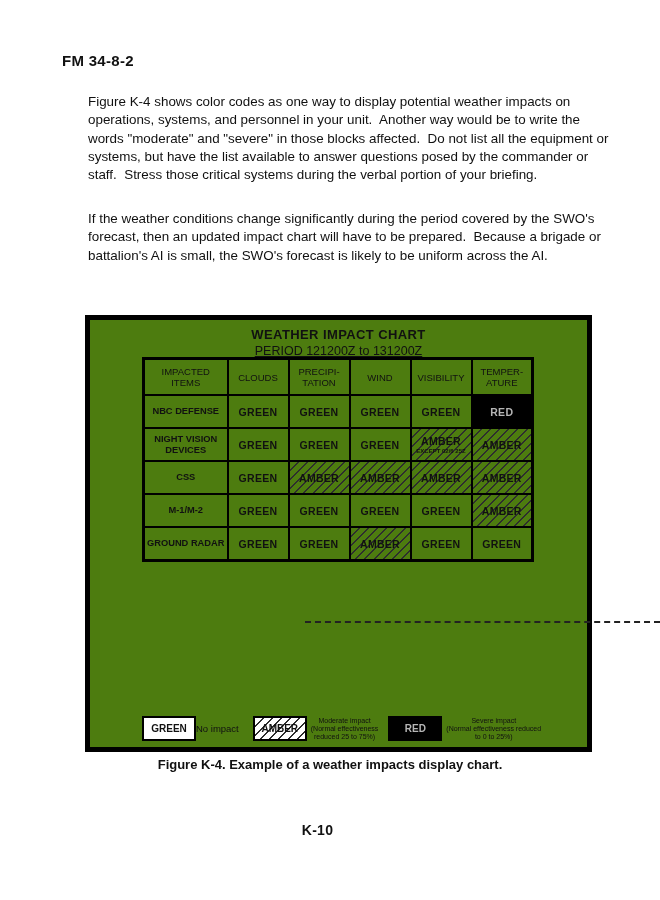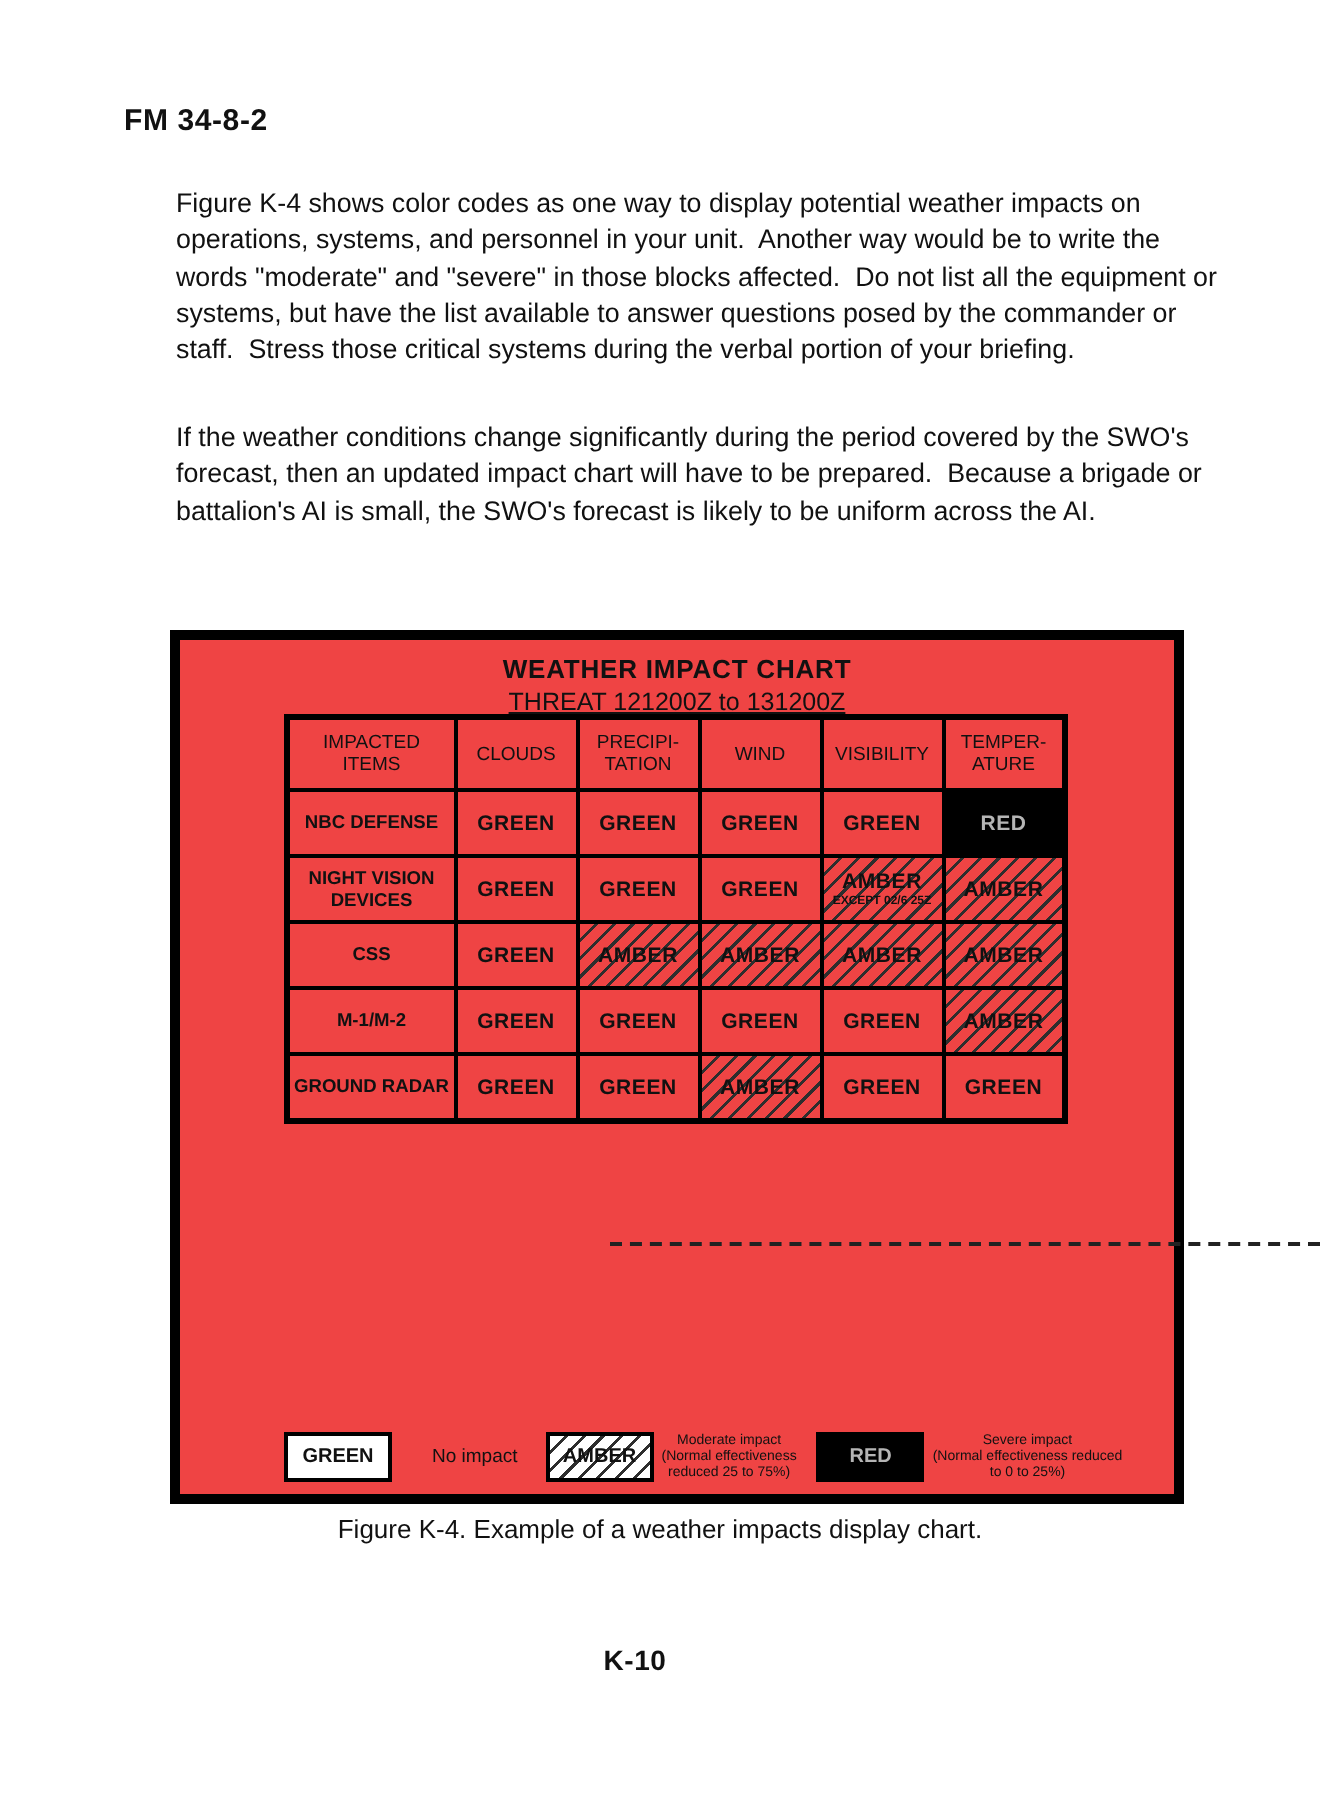--- a/index.html
+++ b/index.html
@@ -6,21 +6,21 @@
   body{
     width:660px;height:900px;background:#ffffff;position:relative;
     font-family:"Liberation Sans",sans-serif;color:#111;
     -webkit-font-smoothing:antialiased;
   }
   .fm-header{position:absolute;left:62px;top:52px;font-size:15px;font-weight:bold;letter-spacing:.3px;}
   .para{position:absolute;left:88px;width:526px;font-size:13.4px;line-height:18.3px;white-space:pre-wrap;}
   .para.p1{top:93px;}
   .para.p2{top:210px;}
 
-  .figure-box{position:absolute;left:85px;top:315px;width:497px;height:427px;border:5px solid #000;background:#ef4444;}
+  .figure-box{position:absolute;left:85px;top:315px;width:497px;height:427px;border:5px solid #000;background:#4d7c0f;}
   .chart-title{text-align:center;font-weight:bold;font-size:13px;margin-top:7px;letter-spacing:.4px;}
   .chart-subtitle{text-align:center;font-size:12.5px;margin-top:2px;text-decoration:underline;}
 
   table.impact{position:absolute;left:52px;top:37px;border-collapse:collapse;table-layout:fixed;border:3px solid #000;}
   table.impact col.c-item{width:84px;}
   table.impact col.c-w{width:61px;}
   table.impact th,table.impact td{border:2px solid #000;text-align:center;vertical-align:middle;padding:0 1px;}
   table.impact thead th{font-size:9.5px;font-weight:normal;height:34px;white-space:pre-line;line-height:11px;}
   table.impact th.item{font-size:9.3px;font-weight:bold;white-space:pre-line;line-height:10.5px;}
   table.impact td{font-size:10.5px;font-weight:bold;height:31px;letter-spacing:.3px;}
@@ -28,39 +28,39 @@
   td[data-impact="AMBER"]{
     background-image:repeating-linear-gradient(135deg,rgba(0,0,0,0) 0 5px,#2e2e2e 5px 6.5px);
   }
   .cell-note{display:block;font-size:6px;font-weight:bold;line-height:7px;margin-top:1px;letter-spacing:0;}
 
   .legend{position:absolute;left:52px;top:396px;display:flex;align-items:center;}
   .swatch{width:50px;height:21px;border:2px solid #000;display:flex;align-items:center;justify-content:center;
           font-size:10px;font-weight:bold;flex:0 0 auto;background:#fff;}
   .swatch.amber{background-image:repeating-linear-gradient(135deg,rgba(0,0,0,0) 0 5px,#2e2e2e 5px 6.5px);}
   .swatch.red{background:#000;color:#b5b5b5;border-color:#000;}
-  .legend-text{font-size:9.5px;margin-left:20px;margin-right:14px;}
+  .legend-text{font-size:9.5px;margin-left:0;margin-right:14px;}
   .legend-text.small{font-size:7px;line-height:8px;white-space:pre-line;text-align:center;margin-left:4px;margin-right:10px;}
 
   .artifact-line{position:absolute;left:305px;top:621px;width:355px;border-top:2px dashed #222;z-index:5;}
 
-  .figure-caption{position:absolute;left:0;top:757px;width:660px;text-align:center;font-weight:normal;font-size:13px;}
+  .figure-caption{position:absolute;left:0;top:757px;width:660px;text-align:center;font-weight:bold;font-size:13px;}
   .page-number{position:absolute;left:0;top:822px;width:635px;text-align:center;font-weight:bold;font-size:14px;letter-spacing:.3px;}
 </style>
 </head>
 <body>
 
 <div class="fm-header">FM 34-8-2</div>
 
 <div class="para p1">Figure K-4 shows color codes as one way to display potential weather impacts on operations, systems, and personnel in your unit.  Another way would be to write the words "moderate" and "severe" in those blocks affected.  Do not list all the equipment or systems, but have the list available to answer questions posed by the commander or staff.  Stress those critical systems during the verbal portion of your briefing.</div>
 <div class="para p2">If the weather conditions change significantly during the period covered by the SWO's forecast, then an updated impact chart will have to be prepared.  Because a brigade or battalion's AI is small, the SWO's forecast is likely to be uniform across the AI.</div>
 
 <div class="figure-box">
   <div class="chart-title">WEATHER IMPACT CHART</div>
-  <div class="chart-subtitle">THREAT 121200Z to 131200Z</div>
+  <div class="chart-subtitle">PERIOD 121200Z to 131200Z</div>
 
   <table class="impact">
     <colgroup>
       <col class="c-item">
         <col class="c-w">
         <col class="c-w">
         <col class="c-w">
         <col class="c-w">
         <col class="c-w">
     </colgroup>

